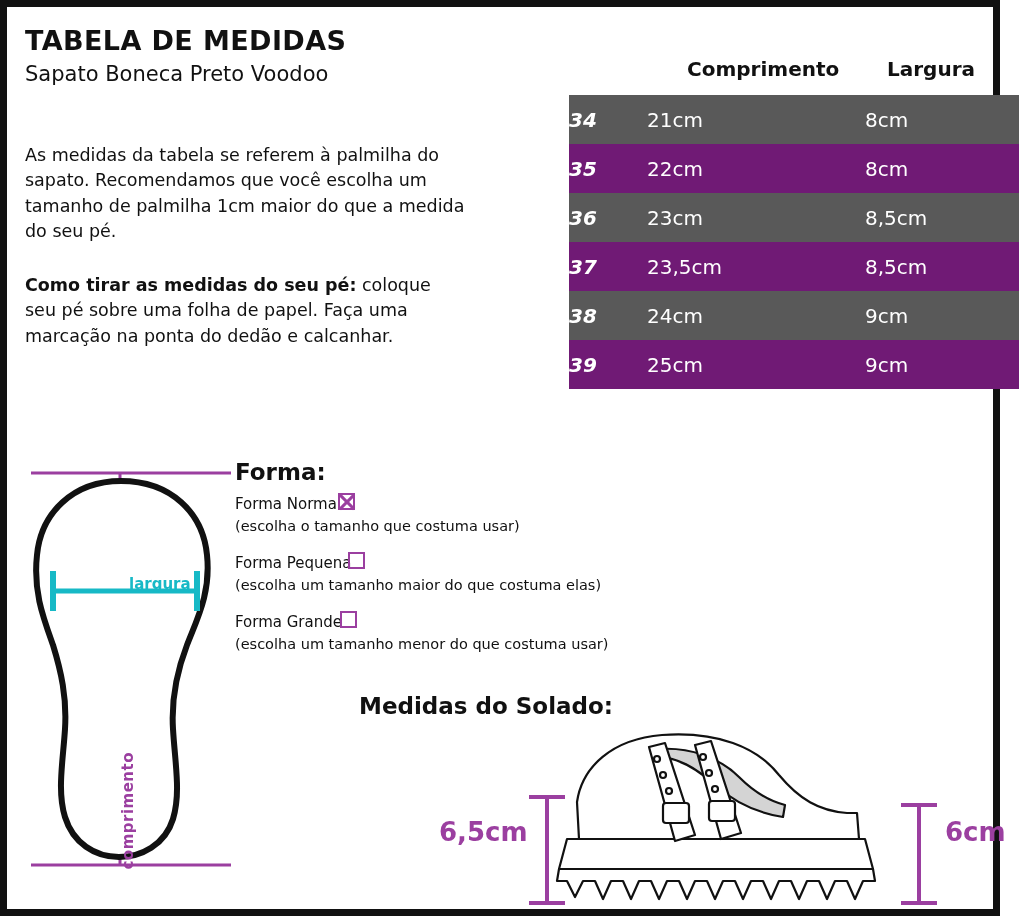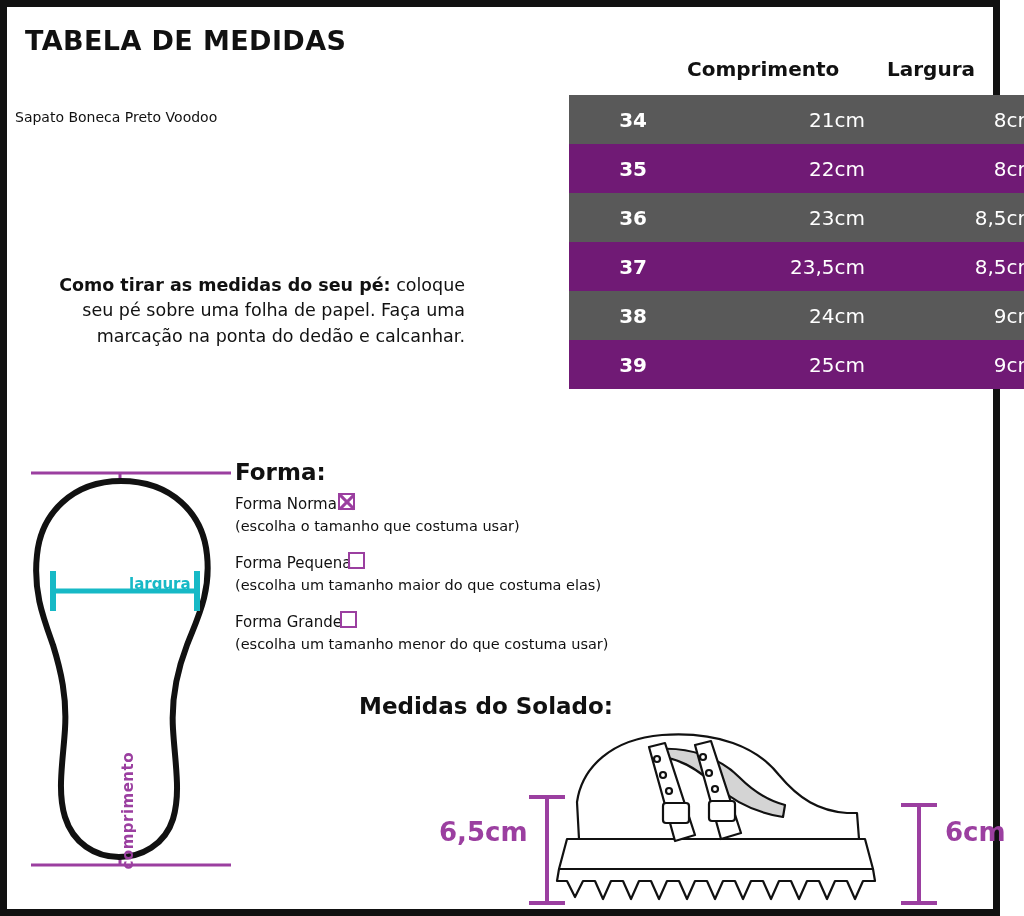--- a/index.html
+++ b/index.html
@@ -16,47 +16,45 @@
     overflow: hidden;
   }
   .page {
     position: absolute;
     left: 0; top: 0;
     width: 1000px;
     height: 916px;
     box-sizing: border-box;
     border: 7px solid #111111;
     background: #ffffff;
-    text-align: right;
   }
   .inner {
     position: absolute;
     left: 0; top: 0;
     width: 1010px;
     height: 902px;
   }
 
   
   .title {
     position: absolute;
     left: 18px;
     top: 18px;
     font-size: 27px;
     font-weight: bold;
     letter-spacing: 0.4px;
     color: #111111;
   }
   .subtitle {
     position: absolute;
-    left: 8px;
+    left: 18px;
     top: 55px;
-    font-size: 14px;
+    font-size: 21px;
     font-weight: normal;
     color: #111111;
-    margin-top: 47px;
   }
 
   
   .para {
     position: absolute;
     left: 18px;
     width: 440px;
     font-size: 17.5px;
     line-height: 1.45;
     color: #111111;
@@ -92,21 +90,21 @@
     width: 432px;
     table-layout: fixed;
   }
   table.sizes td {
     height: 49px;
     font-size: 20px;
     vertical-align: middle;
     padding: 0;
     color: #ffffff;
   }
-  table.sizes td.c-size   { width: 60px;  padding-left: 18px; font-weight: bold; }
+  table.sizes td.c-size   { width: 60px;  font-weight: bold; font-style: italic; }
   table.sizes td.c-length { width: 200px; padding-left: 18px; }
   table.sizes td.c-width  { width: 154px; padding-left: 18px; }
   tr.row-grey  td { background: #595959; }
   tr.row-black td { background: #701a75; }
 
   
   .forma-title {
     position: absolute;
     left: 228px;
     top: 452px;
@@ -218,20 +216,21 @@
 </style>
 </head>
 <body>
 
 <div class="page">
   <div class="inner">
 
     <div class="title">TABELA DE MEDIDAS</div>
     <div class="subtitle">Sapato Boneca Preto Voodoo</div>
 
+    <div class="para para-1">As medidas da tabela se referem à palmilha do sapato. Recomendamos que você escolha um tamanho de palmilha 1cm maior do que a medida do seu pé.</div>
     <div class="para para-2">
       <span class="bold">Como tirar as medidas do seu pé:</span><span> coloque seu pé sobre uma folha de papel. Faça uma marcação na ponta do dedão e calcanhar.</span>
     </div>
 
     <div class="table-wrap">
       <div class="th-row">
         <div class="th th-len">Comprimento</div>
         <div class="th th-wid">Largura</div>
       </div>
       <table class="sizes">

